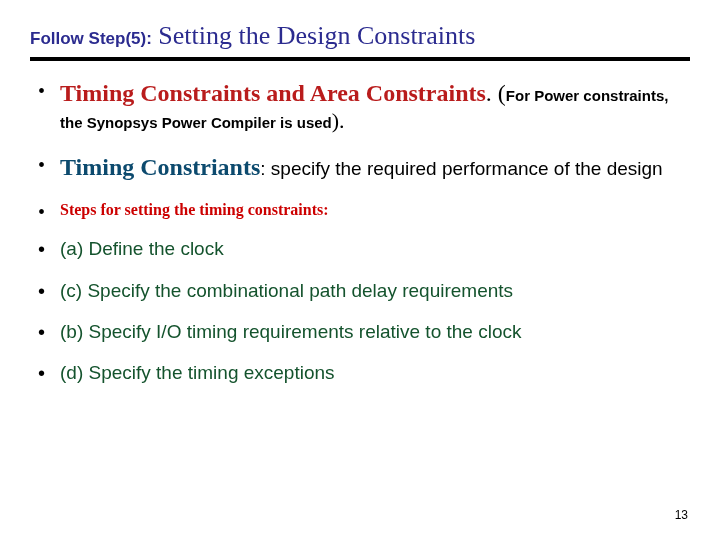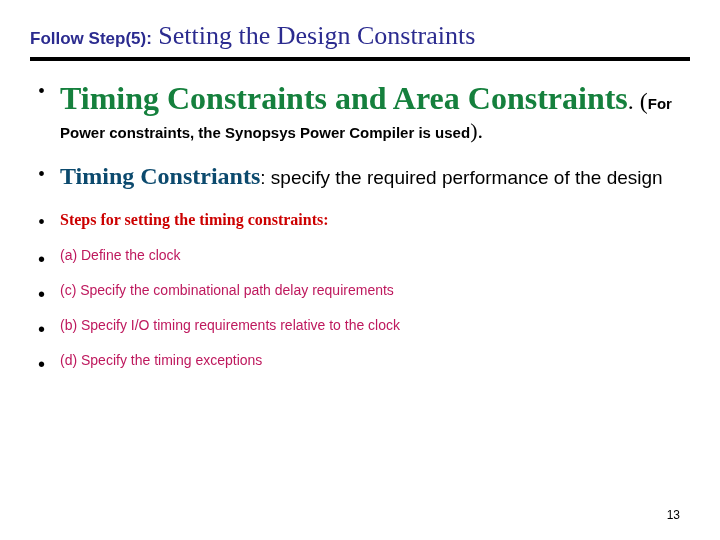--- a/index.html
+++ b/index.html
@@ -49,23 +49,23 @@
   }
   .bullet-list li::before {
     content: "•";
     position: absolute;
     left: 0;
     top: 0;
     font-size: 20px;
     color: #000;
   }
   .b1 {
-    font-size: 32px;
+    font-size: 24px;
     font-weight: bold;
-    color: #15803d;
+    color: #b91c1c;
   }
   .b1-tail {
     font-weight: normal;
     font-size: 24px;
   }
   .b1-note {
     font-family: Arial, Helvetica, sans-serif;
     font-weight: bold;
     font-size: 15px;
   }
@@ -84,28 +84,28 @@
     font-weight: normal;
     color: #000;
   }
   .b3 {
     font-size: 16px;
     font-weight: bold;
     color: #cc0000;
   }
   .sub {
     font-family: Arial, Helvetica, sans-serif;
-    font-size: 14px;
-    color: #be185d;
+    font-size: 19px;
+    color: #14532d;
     margin-bottom: 16px;
   }
   .page-num {
     position: absolute;
     bottom: 18px;
-    right: 40px;
+    right: 32px;
     font-family: Arial, Helvetica, sans-serif;
     font-size: 12px;
     color: #000;
   }
 </style>
 </head>
 <body>
 
 <div class="title-block">
   <div class="title-line1">

